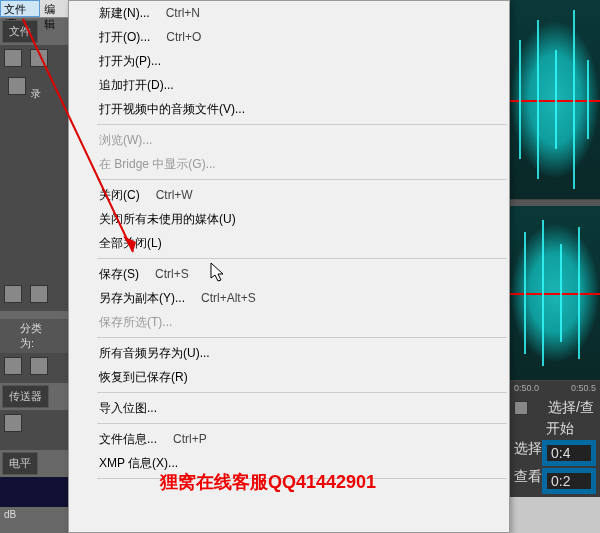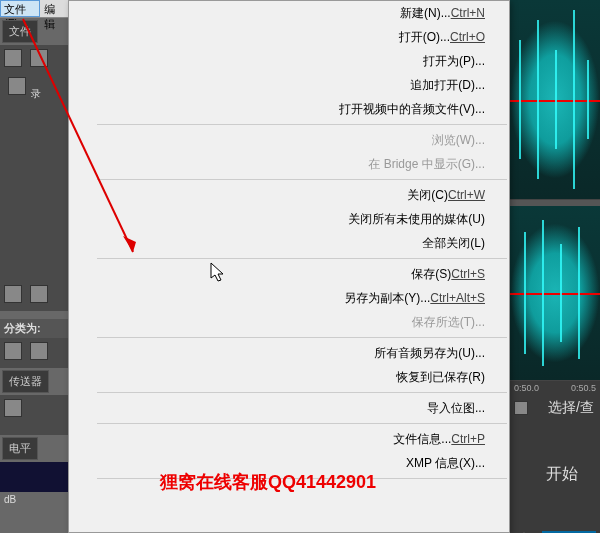--- a/index.html
+++ b/index.html
@@ -7,42 +7,42 @@
 
 
 .sidebar { position: absolute; left: 0; top: 0; width: 68px; height: 533px; background: #686868; }
 .menubar { background: #dcdcdc; border-bottom: 1px solid #888; height: 18px; display: flex; font-size: 11px; }
 .menubar-item { padding: 2px 4px; cursor: pointer; }
 .menubar-item.active { background: #cde5f5; border: 1px solid #5a9ad8; padding: 1px 3px; }
 .panel-tab { background: #3a3a3a; color: #ccc; font-size: 11px; padding: 3px 6px; border: 1px solid #555; margin: 2px; display: inline-block; }
 .panel-body { background: #4a4a4a; padding: 2px; }
 .sidebar-icon { width: 18px; height: 18px; background: #888; display: inline-block; margin: 2px; border: 1px solid #333; }
 .sidebar-small { font-size: 10px; color: #ddd; padding: 2px 4px; }
-.category { background: #555; color: #ddd; font-size: 11px; padding: 2px 4px; margin-top: 8px; font-weight: bold; }
+.category { background: #555; color: #ddd; font-size: 11px; padding: 2px 20px; margin-top: 8px; }
 
 
 .menu { position: absolute; left: 68px; top: 0; width: 442px; height: 533px; background: #f0f0f0; border: 1px solid #999; box-shadow: 2px 2px 6px rgba(0,0,0,0.3); font-size: 12px; z-index: 10; }
-.menu-item { display: flex; justify-content: flex-end; padding: 4px 24px 4px 30px; cursor: default; line-height: 16px; }
+.menu-item { display: flex; justify-content: flex-start; padding: 4px 24px 4px 30px; cursor: default; line-height: 16px; gap: 16px; }
 .menu-item.hover { background: #e8f0fa; border: 1px solid #aacdf0; padding: 3px 23px 3px 29px; }
 .menu-item.highlighted { border: 1px solid #d00; padding: 3px 23px 3px 29px; }
 .menu-item.disabled { color: #999; }
 .menu-sep { height: 1px; background: #ccc; margin: 3px 2px 3px 28px; }
-.menu-shortcut { color: #444; text-decoration: underline; }
+.menu-shortcut { color: #444; }
 
 
 .waveform { position: absolute; left: 510px; top: 0; width: 90px; height: 461px; background: #222; }
 .wave-track { height: 200px; background: linear-gradient(#0a3838, #0a2828); border-bottom: 1px solid #444; position: relative; overflow: hidden; }
 .wave-shape { position: absolute; left: 0; right: 0; top: 10%; bottom: 10%; background: radial-gradient(ellipse, #2ee 0%, #1cc 40%, transparent 70%); opacity: 0.7; }
 .wave-center { position: absolute; left: 0; right: 0; top: 50%; height: 2px; background: #e00; }
 .wave-spikes { position: absolute; left: 0; right: 0; top: 0; bottom: 0; }
 .spike { position: absolute; width: 2px; background: #3ff; opacity: 0.8; }
 .timeline { background: #3a3a3a; color: #aaa; font-size: 9px; padding: 2px 4px; display: flex; justify-content: space-between; }
 .select-panel { background: #3a3a3a; padding: 2px; }
 .select-tab { color: #ddd; font-size: 14px; padding: 2px 4px; }
-.select-row { display: flex; font-size: 16px; color: #ddd; padding: 1px 2px; margin-top: 44px; }
+.select-row { display: flex; font-size: 14px; color: #ddd; padding: 1px 2px; }
 .select-row span:first-child { width: 28px; }
 .select-row span:last-child { background: #222; padding: 0 4px; flex: 1; border: 5px solid #0369a1; }
 
 
 .arrow { position: absolute; left: 18px; top: 14px; width: 140px; height: 250px; z-index: 20; pointer-events: none; }
 
 
 .cursor { position: absolute; left: 210px; top: 262px; z-index: 30; pointer-events: none; }
 
 

